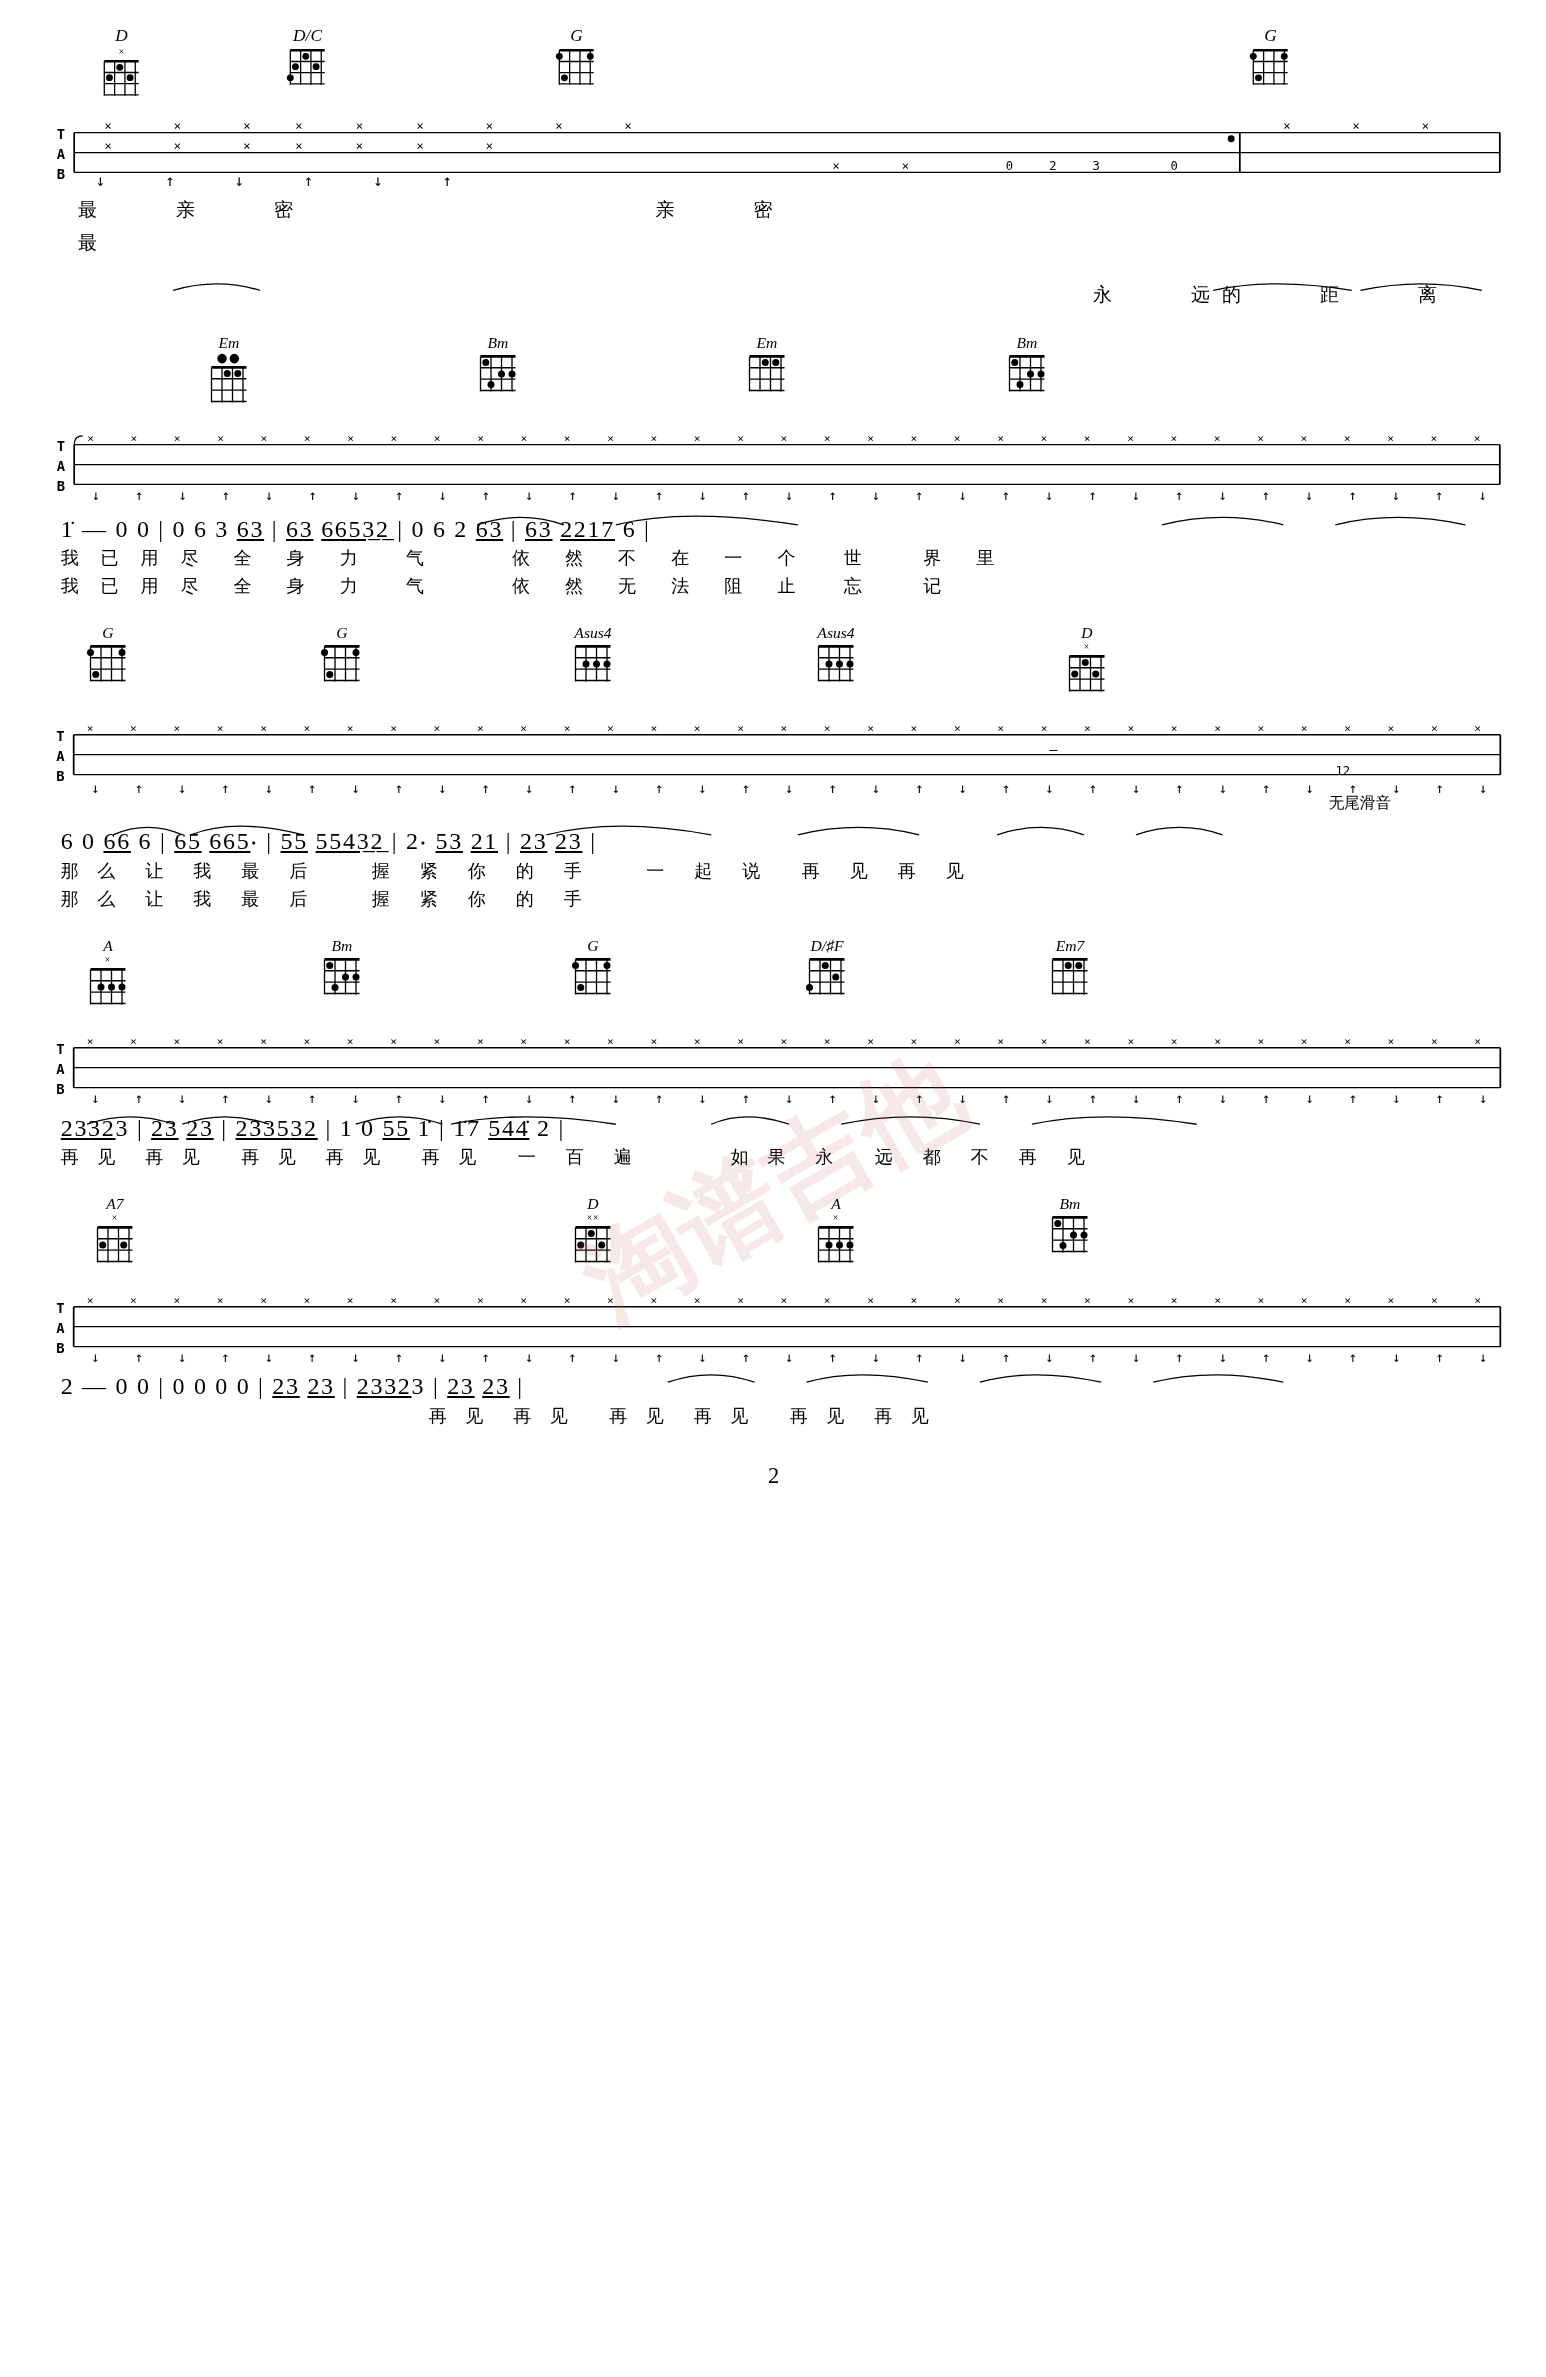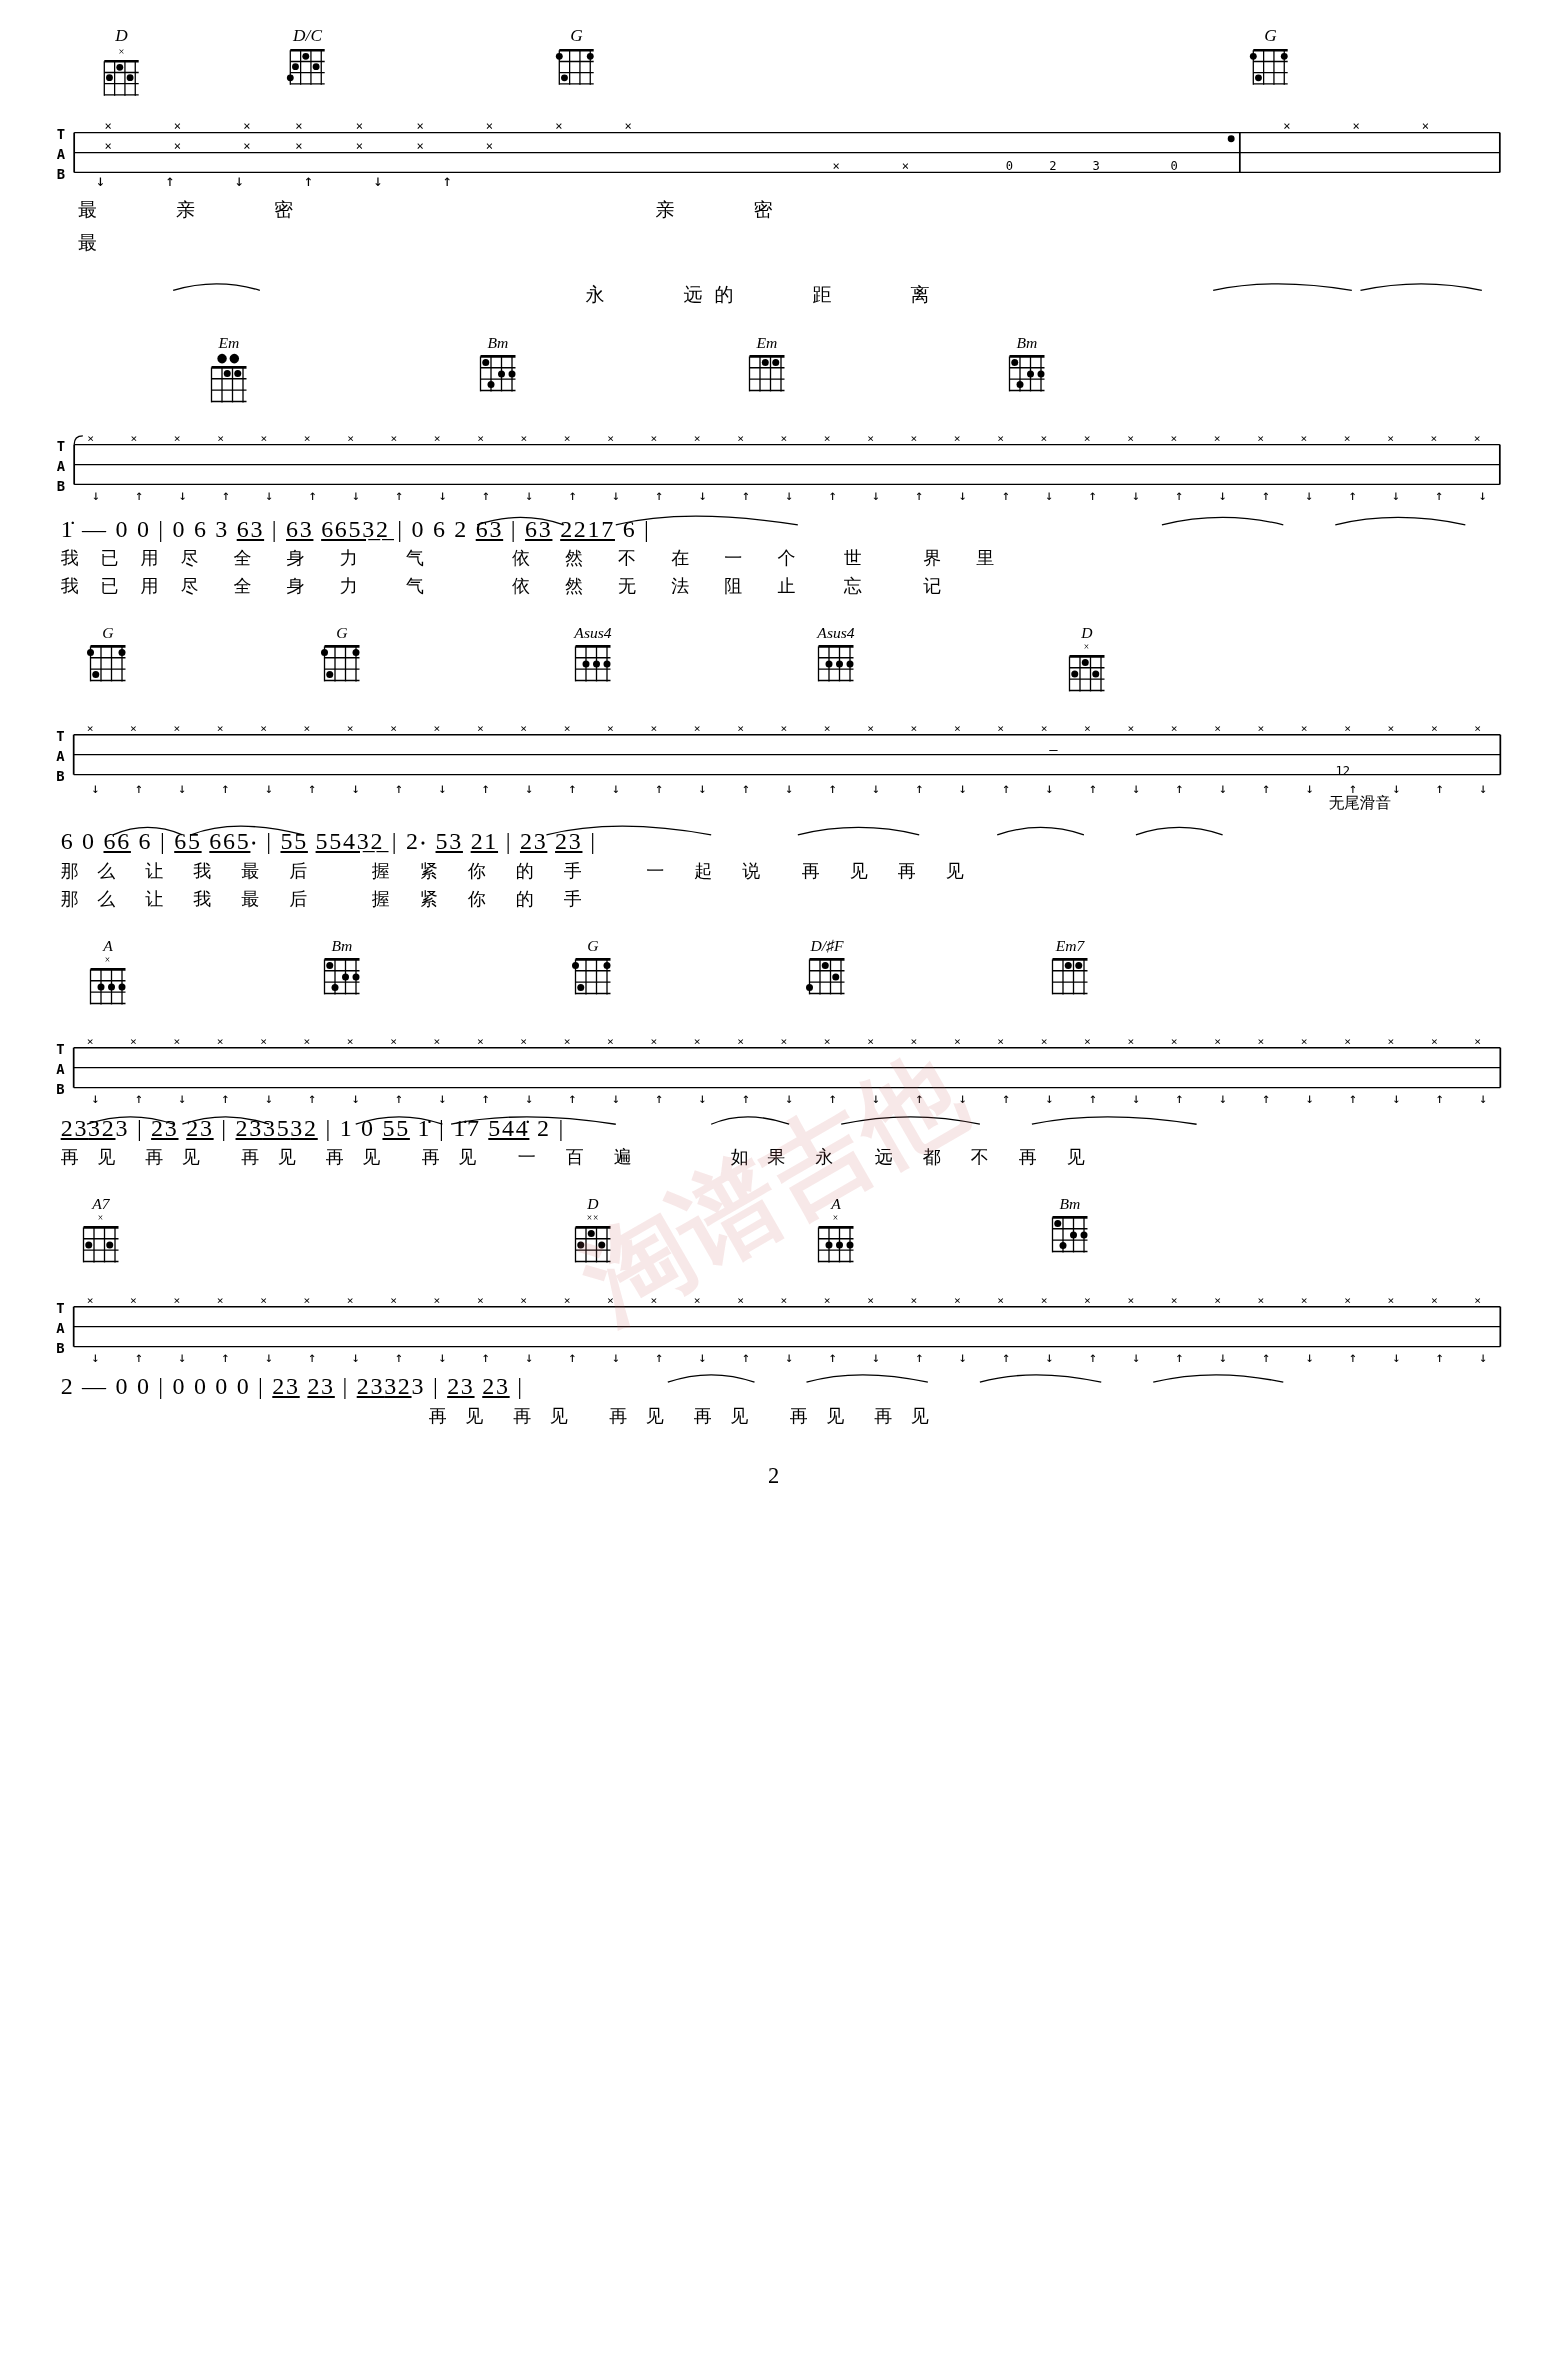--- a/index.html
+++ b/index.html
@@ -186,21 +186,21 @@
 
   <div class="section">
 
     <div style="position:relative; margin: 7px 0 3.5px 17.3px;">
       <svg width="1439" height="26" style="position:absolute; top:-8.7px; left:0; pointer-events:none;" viewBox="0 0 1660 30">
         <path d="M 120 20 Q 170 5 220 20" fill="none" stroke="#000" stroke-width="1.5"></path>
         <path d="M 1320 20 Q 1390 5 1480 20" fill="none" stroke="#000" stroke-width="1.5"></path>
         <path d="M 1490 20 Q 1560 5 1630 20" fill="none" stroke="#000" stroke-width="1.5"></path>
       </svg>
     </div>
-    <div style="margin: 1.7px 0 7px 26px; display:flex; justify-content:center;">
+    <div style="margin: 1.7px 0 7px 26px; display:flex; justify-content:flex-end;">
       <span style="font-size:19px; font-family:'SimSun',serif; letter-spacing:12px;">永&nbsp;&nbsp;&nbsp;&nbsp;远</span>
       <span style="font-size:19px; font-family:'SimSun',serif; letter-spacing:12px; margin-right:46px;">的&nbsp;&nbsp;&nbsp;&nbsp;距&nbsp;&nbsp;&nbsp;&nbsp;离</span>
     </div>
   </div>
 
   <div class="section">
 
     <div style="position:relative; height:91px; margin-bottom:4.3px;">
 
       <div style="position:absolute; left:156px; top:0;">
@@ -759,21 +759,21 @@
     </div>
     <div style="margin: 1.7px 0 10.4px 8.7px;">
       <span style="font-size:18px; font-family:'SimSun',serif; letter-spacing:7px;">再 见&nbsp;&nbsp;再 见&nbsp;&nbsp;&nbsp;再 见&nbsp;&nbsp;再 见&nbsp;&nbsp;&nbsp;再 见&nbsp;&nbsp;&nbsp;一&nbsp;&nbsp;百&nbsp;&nbsp;遍&nbsp;&nbsp;&nbsp;&nbsp;&nbsp;&nbsp;&nbsp;&nbsp;如 果&nbsp;&nbsp;永&nbsp;&nbsp;&nbsp;远&nbsp;&nbsp;都&nbsp;&nbsp;不&nbsp;&nbsp;再&nbsp;&nbsp;见</span>
     </div>
   </div>
 
   <div class="section" style="margin-top:8.7px;">
 
     <div style="position:relative; height:91px; margin-bottom:4.3px;">
 
-      <div style="position:absolute; left:28px; top:0;">
+      <div style="position:absolute; left:42px; top:0;">
         <div style="font-size:15.6px; font-style:italic; text-align:center; font-family:'Times New Roman',serif;">A7</div>
         <div style="font-size:9.5px; text-align:center; letter-spacing:0.9px;">×</div>
         <svg width="42" height="42" viewBox="0 0 48 48">
           <line x1="4" y1="5" x2="44" y2="5" stroke="#000" stroke-width="3"></line>
           <line x1="4" y1="5" x2="4" y2="45" stroke="#000" stroke-width="1.5"></line>
           <line x1="16" y1="5" x2="16" y2="45" stroke="#000" stroke-width="1.5"></line>
           <line x1="28" y1="5" x2="28" y2="45" stroke="#000" stroke-width="1.5"></line>
           <line x1="40" y1="5" x2="40" y2="45" stroke="#000" stroke-width="1.5"></line>
           <line x1="4" y1="18" x2="44" y2="18" stroke="#000" stroke-width="1.5"></line>
           <line x1="4" y1="31" x2="44" y2="31" stroke="#000" stroke-width="1.5"></line>

